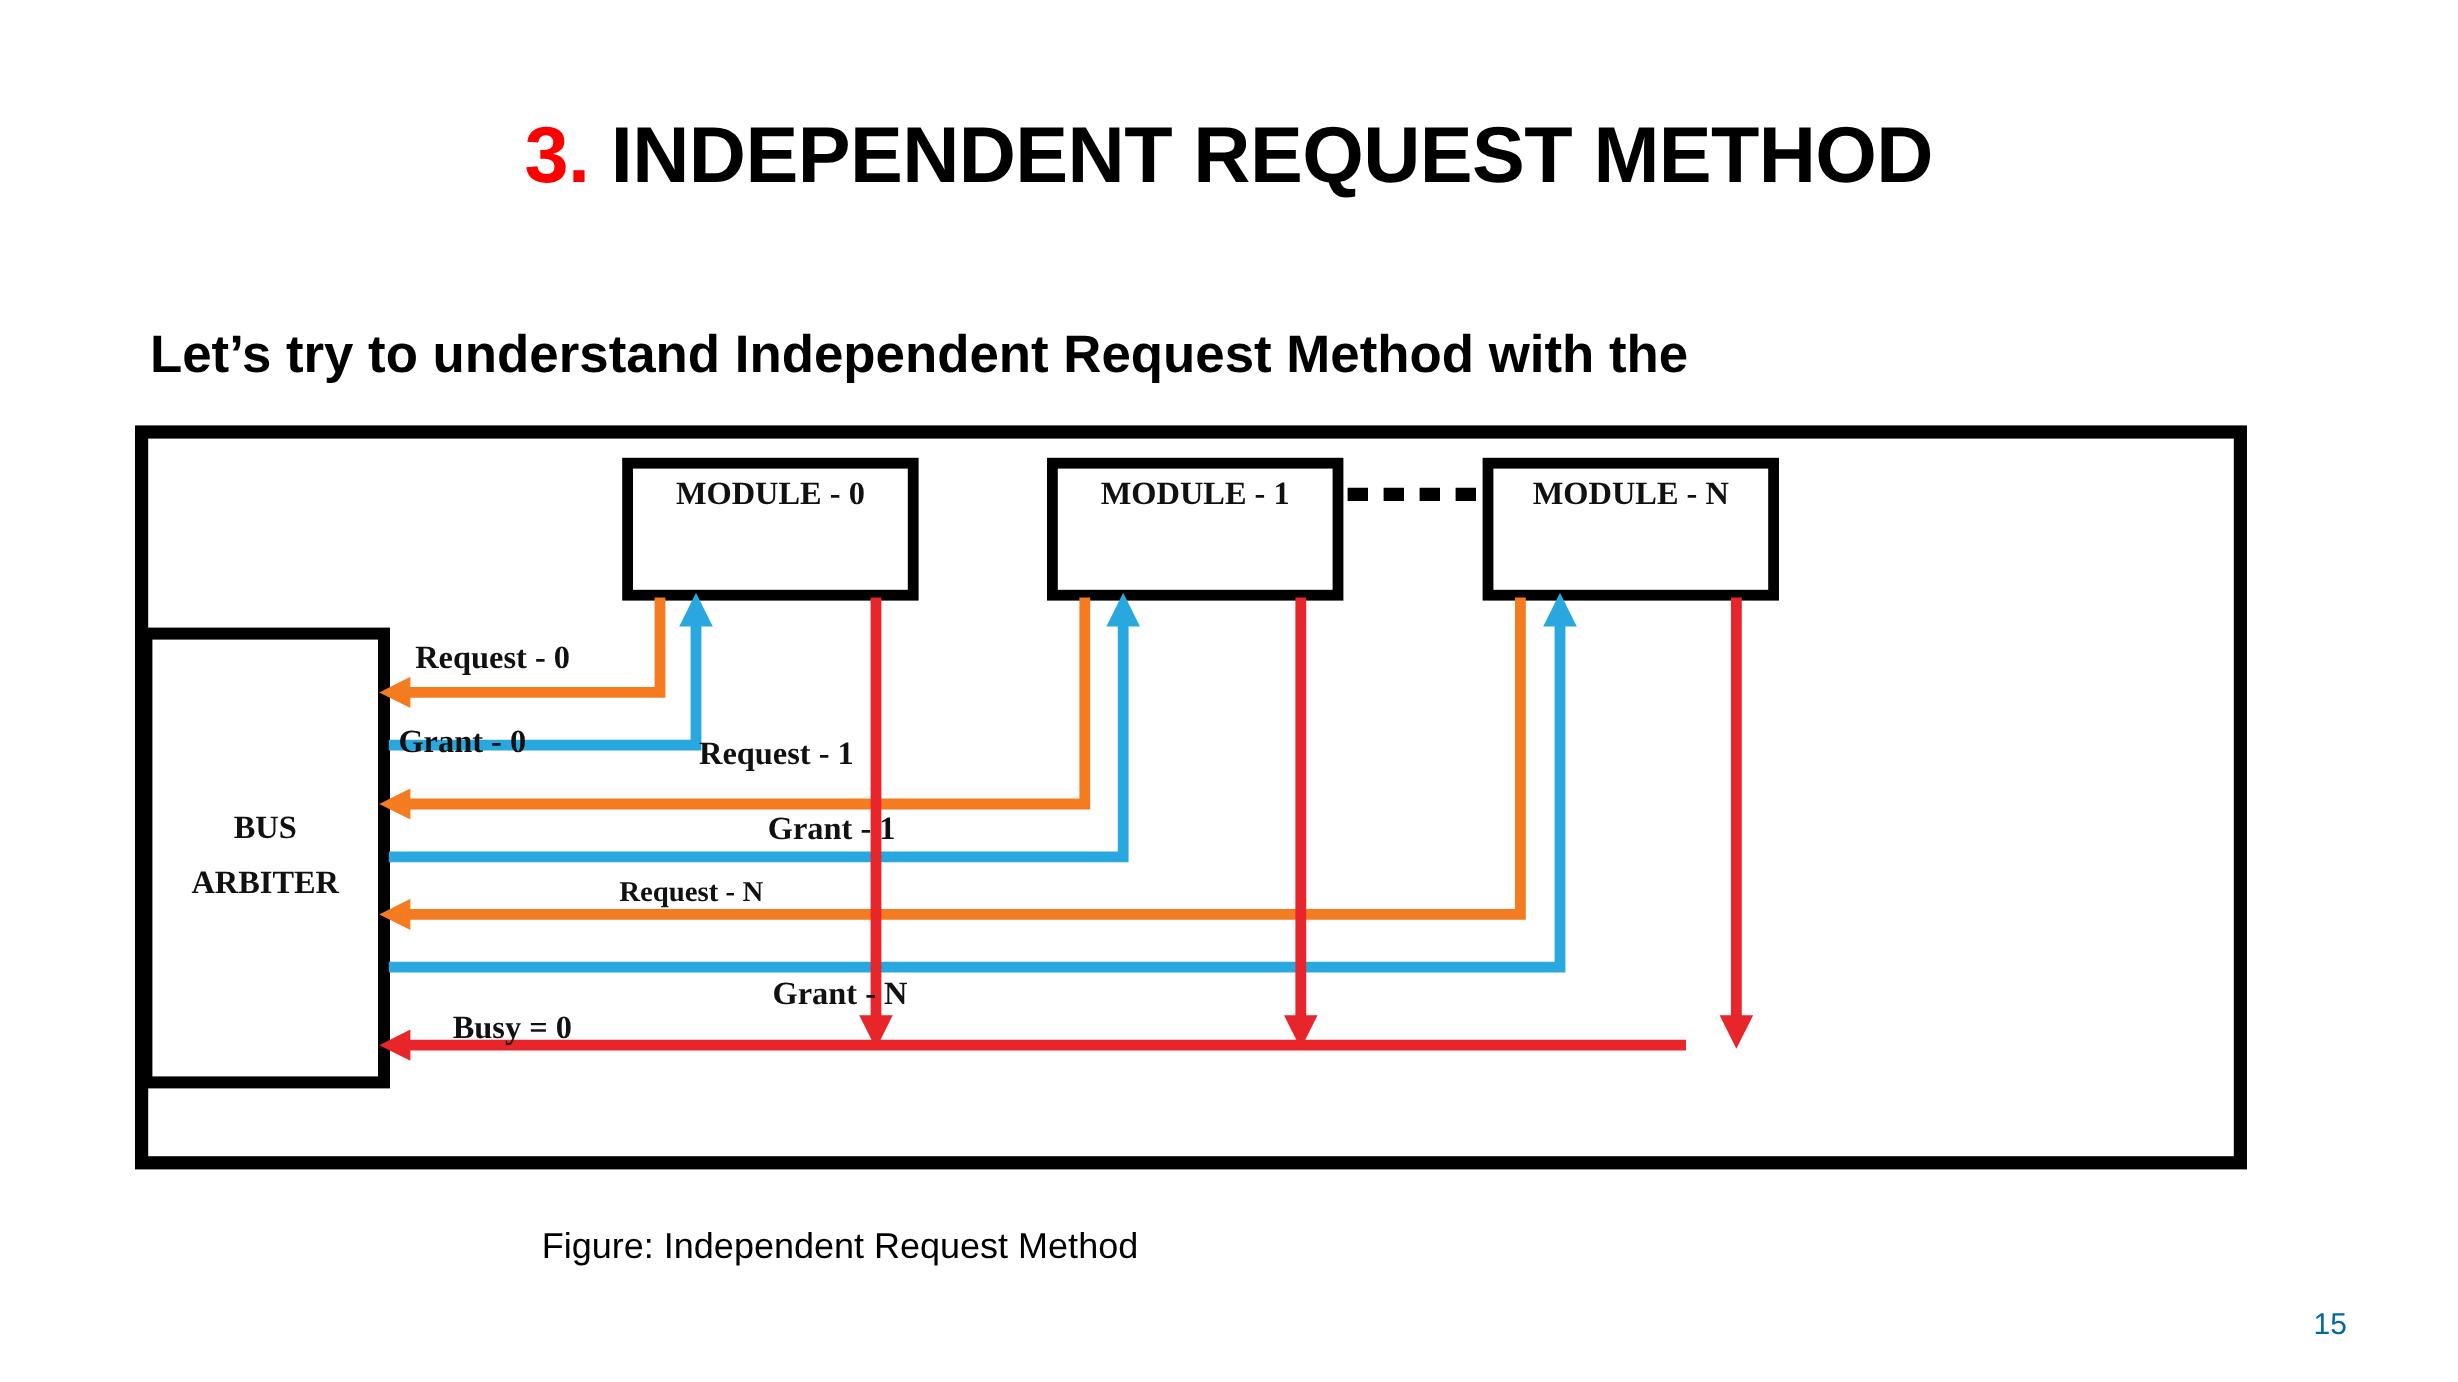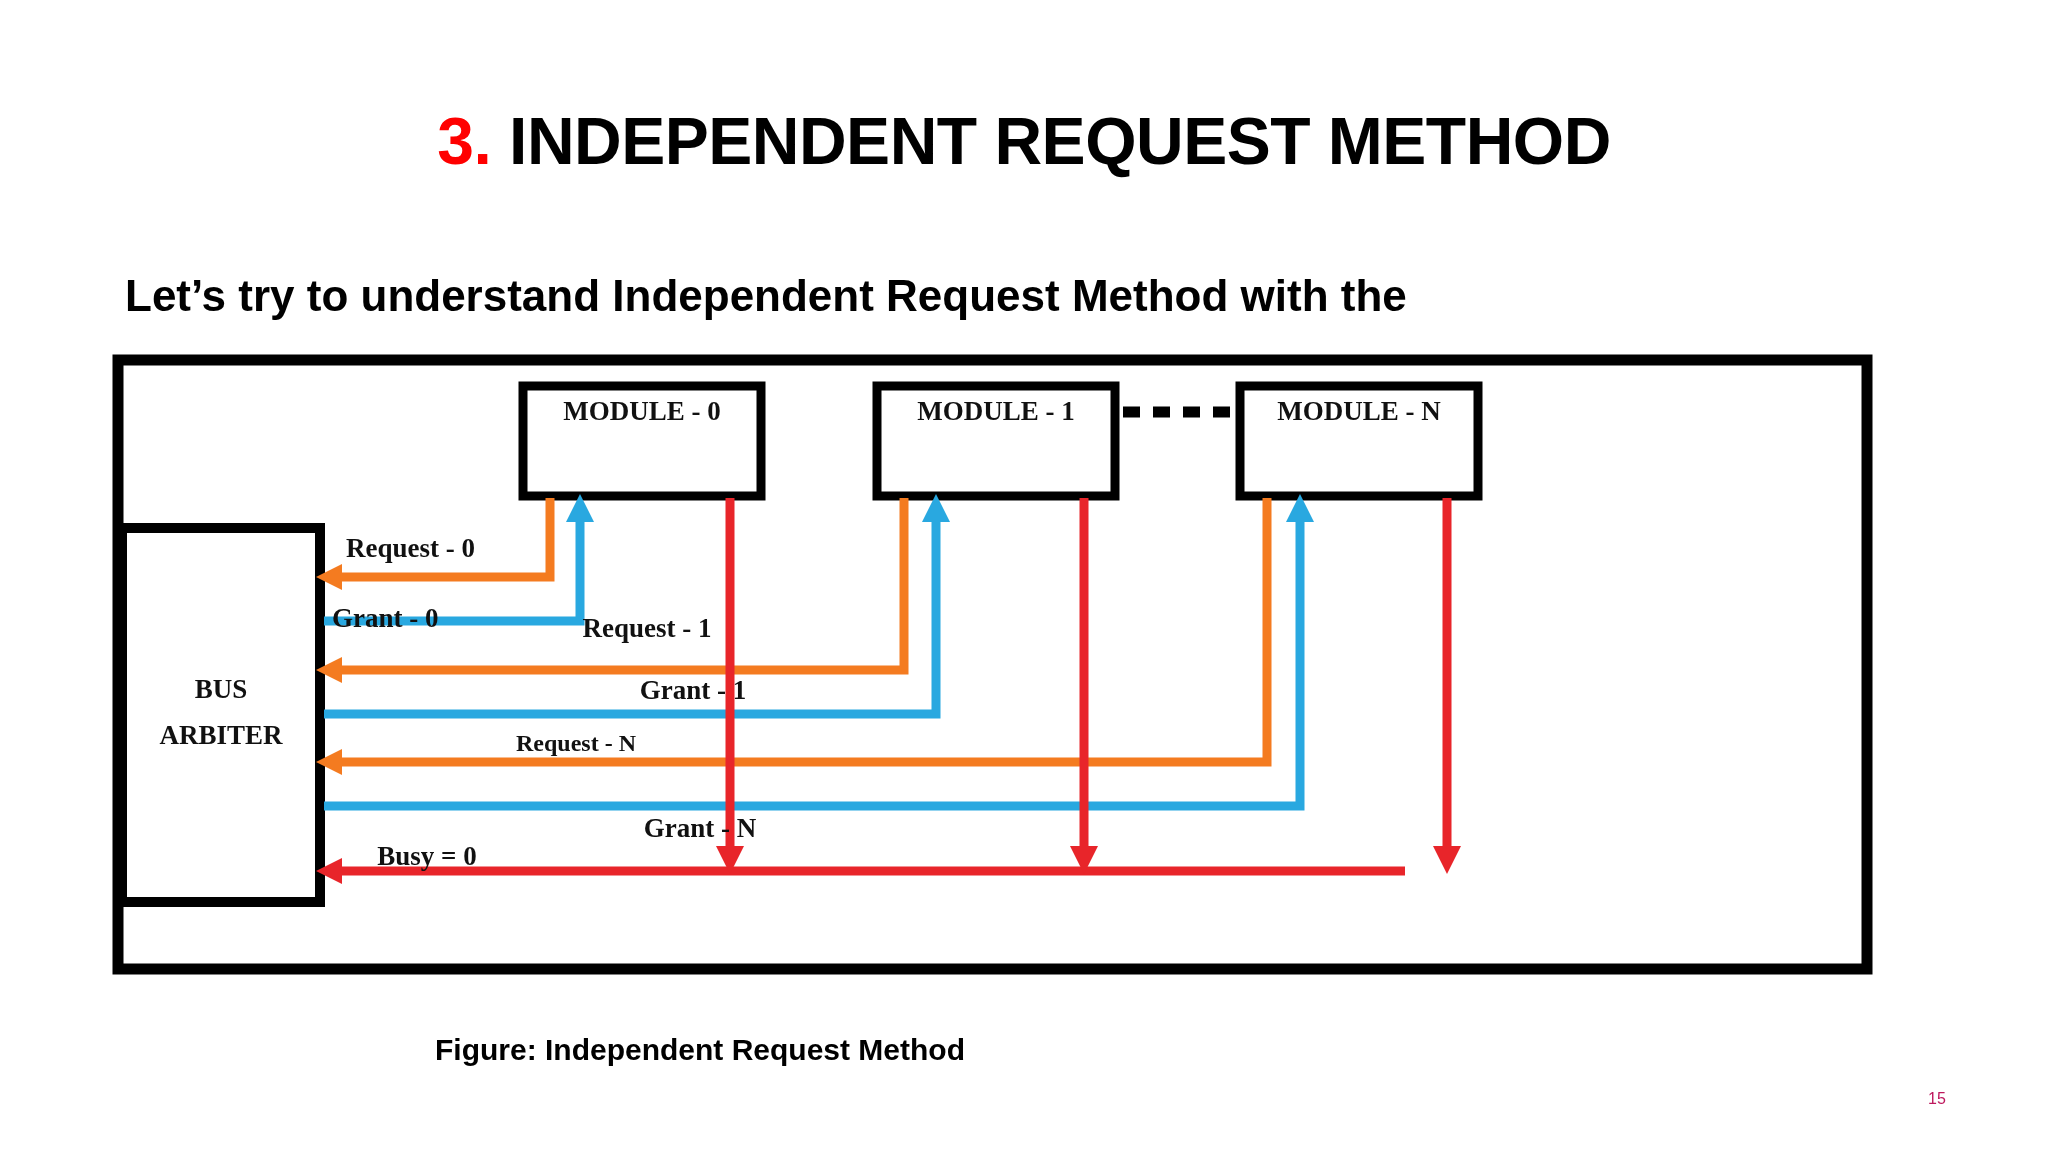--- a/index.html
+++ b/index.html
@@ -12,21 +12,21 @@
     height: 1152px;
     position: relative;
     overflow: hidden;
     font-family: "Liberation Sans", sans-serif;
   }
 
   
   #slide-title {
     position: absolute;
     left: 0;
-    top: 108px;
+    top: 96px;
     width: 2048px;
     text-align: center;
     font-family: "Liberation Sans", sans-serif;
     font-weight: bold;
     font-size: 66px;
     line-height: 1.0;
     color: #000000;
     letter-spacing: -0.5px;
     white-space: nowrap;
   }
@@ -63,35 +63,34 @@
   }
 
   
   #figure-caption {
     position: absolute;
     left: 0;
     top: 1022px;
     width: 1400px;
     text-align: center;
     font-family: "Liberation Sans", sans-serif;
-    font-weight: bold;
+    font-weight: normal;
     font-size: 30px;
     color: #000000;
     white-space: nowrap;
-    margin-top: 11px;
   }
 
   
   #page-number {
     position: absolute;
     left: 1928px;
     top: 1090px;
     font-family: "Liberation Sans", sans-serif;
-    font-size: 16px;
-    color: #be185d;
+    font-size: 25px;
+    color: #0369a1;
   }
 
   
   .mod-label {
     font-family: "Liberation Serif", serif;
     font-weight: bold;
     font-size: 27px;
     fill: #111111;
   }
   .arb-label {

